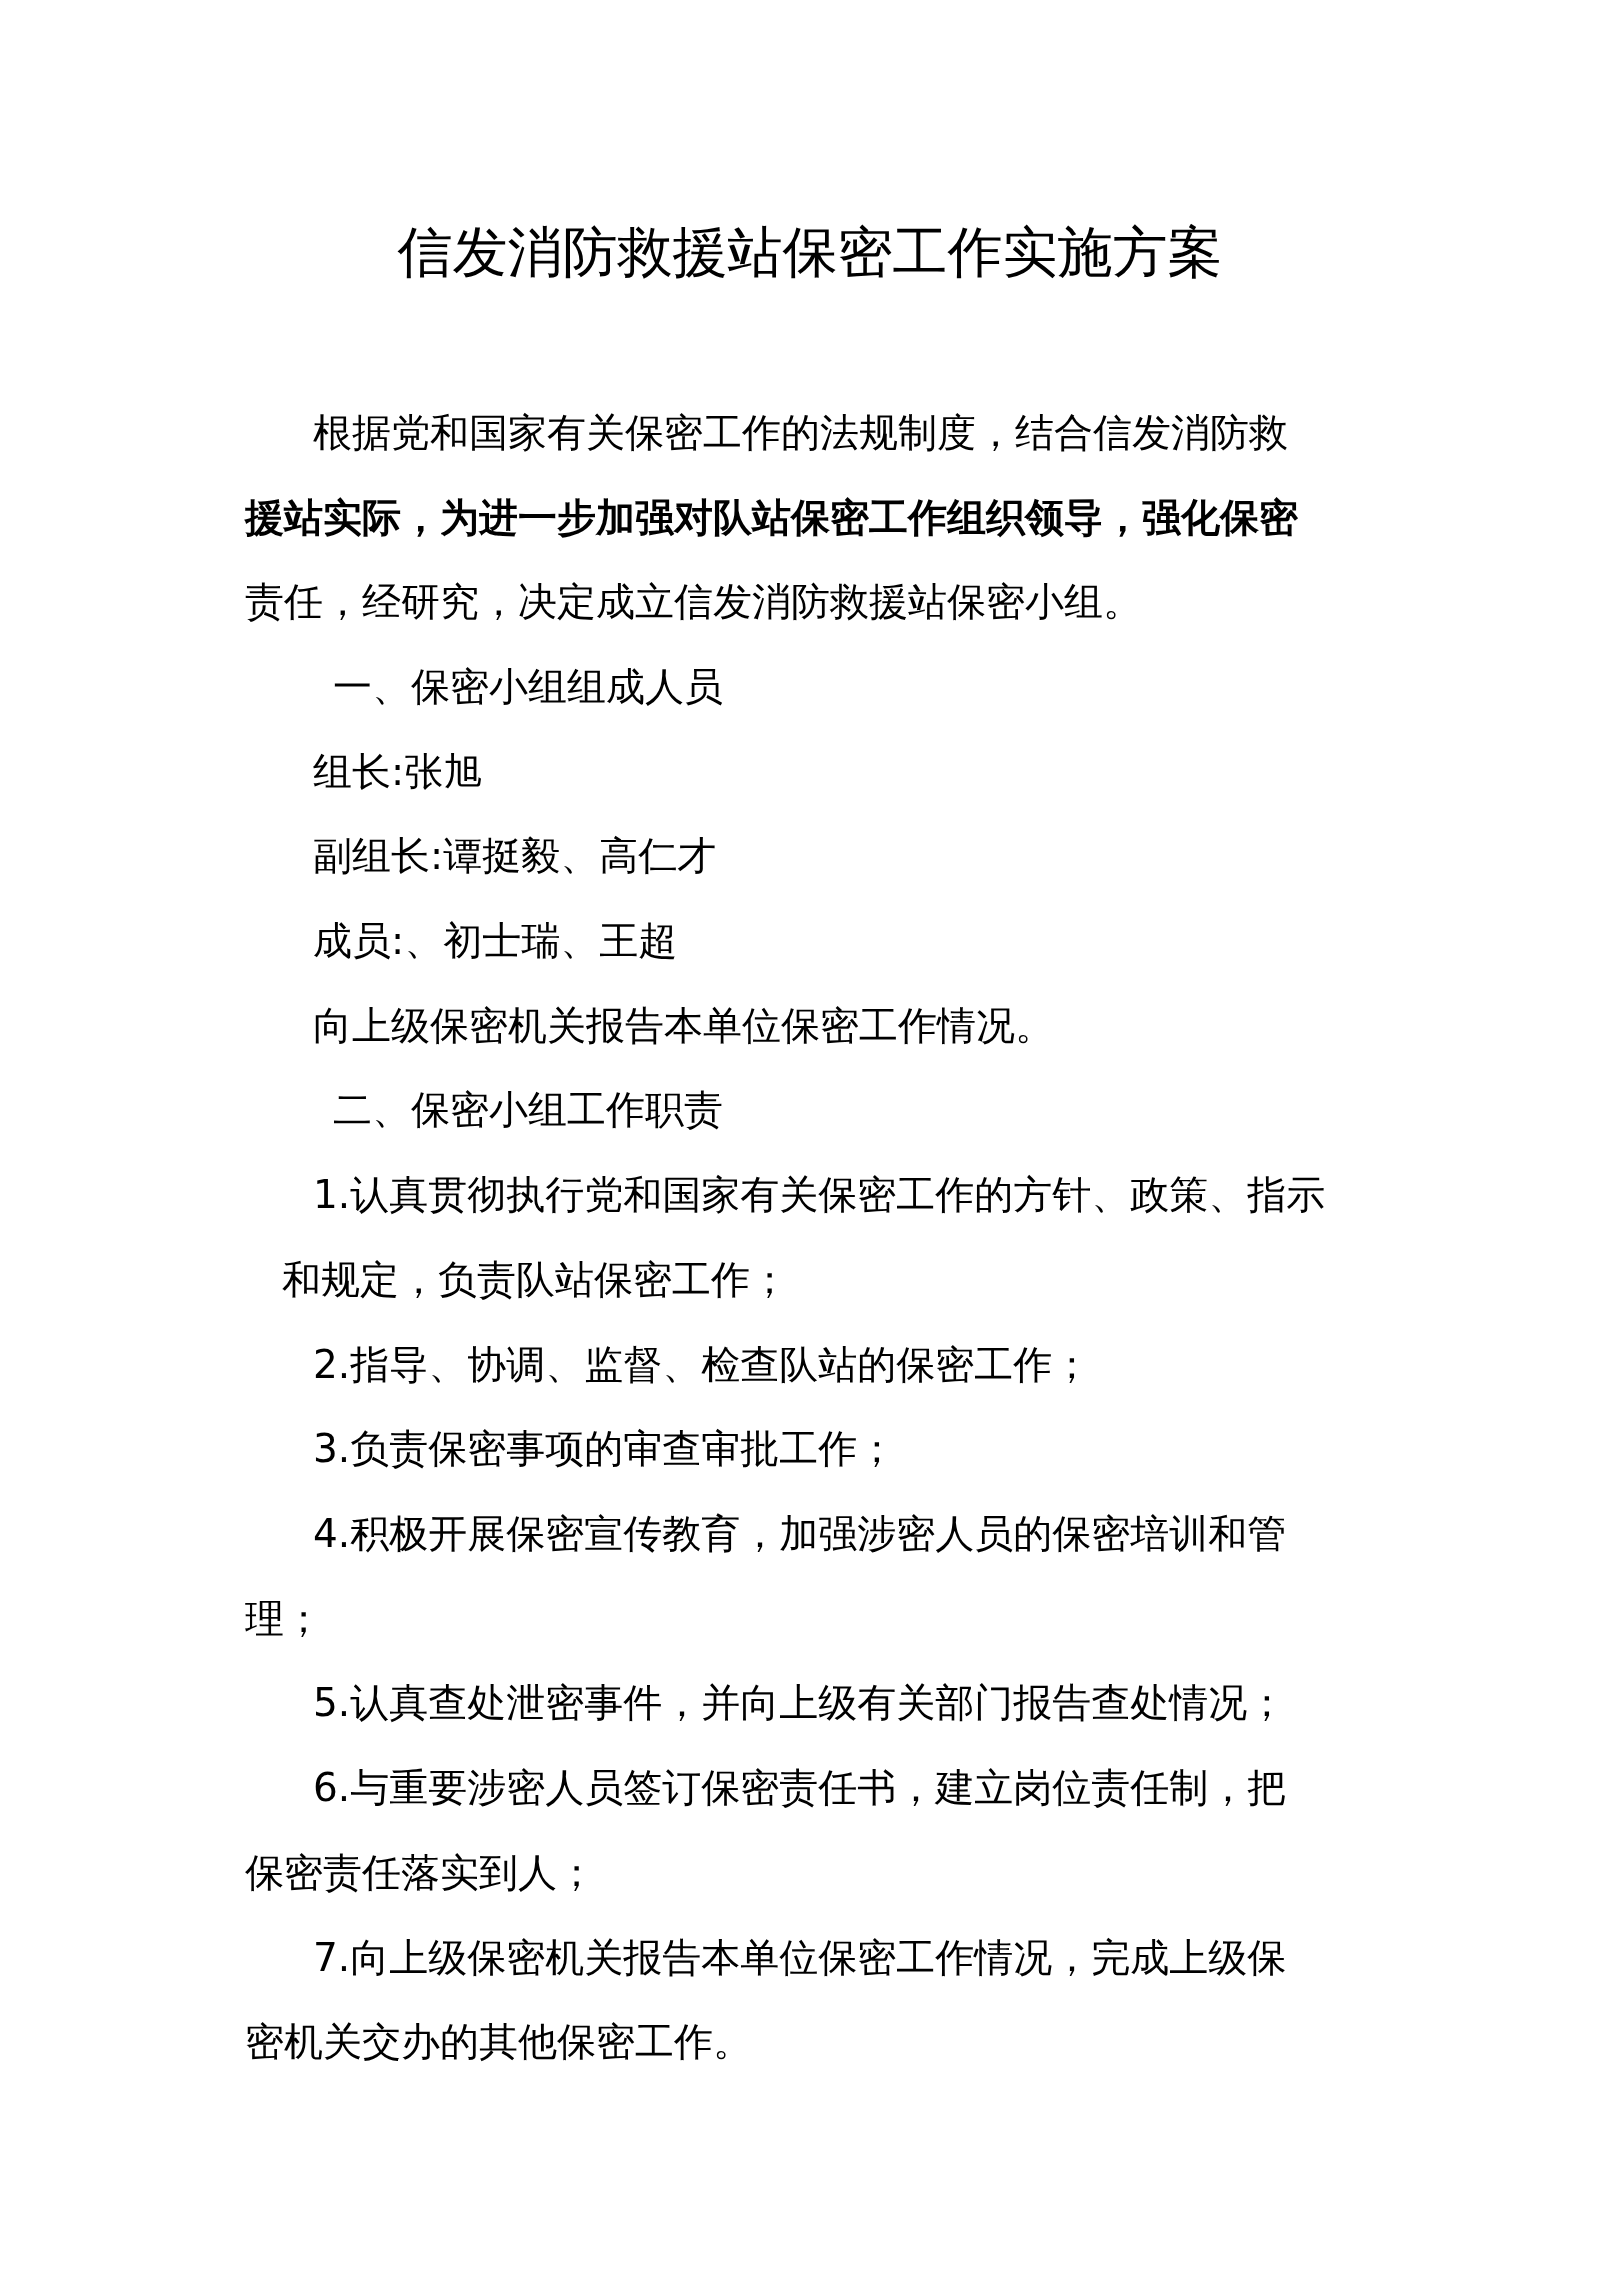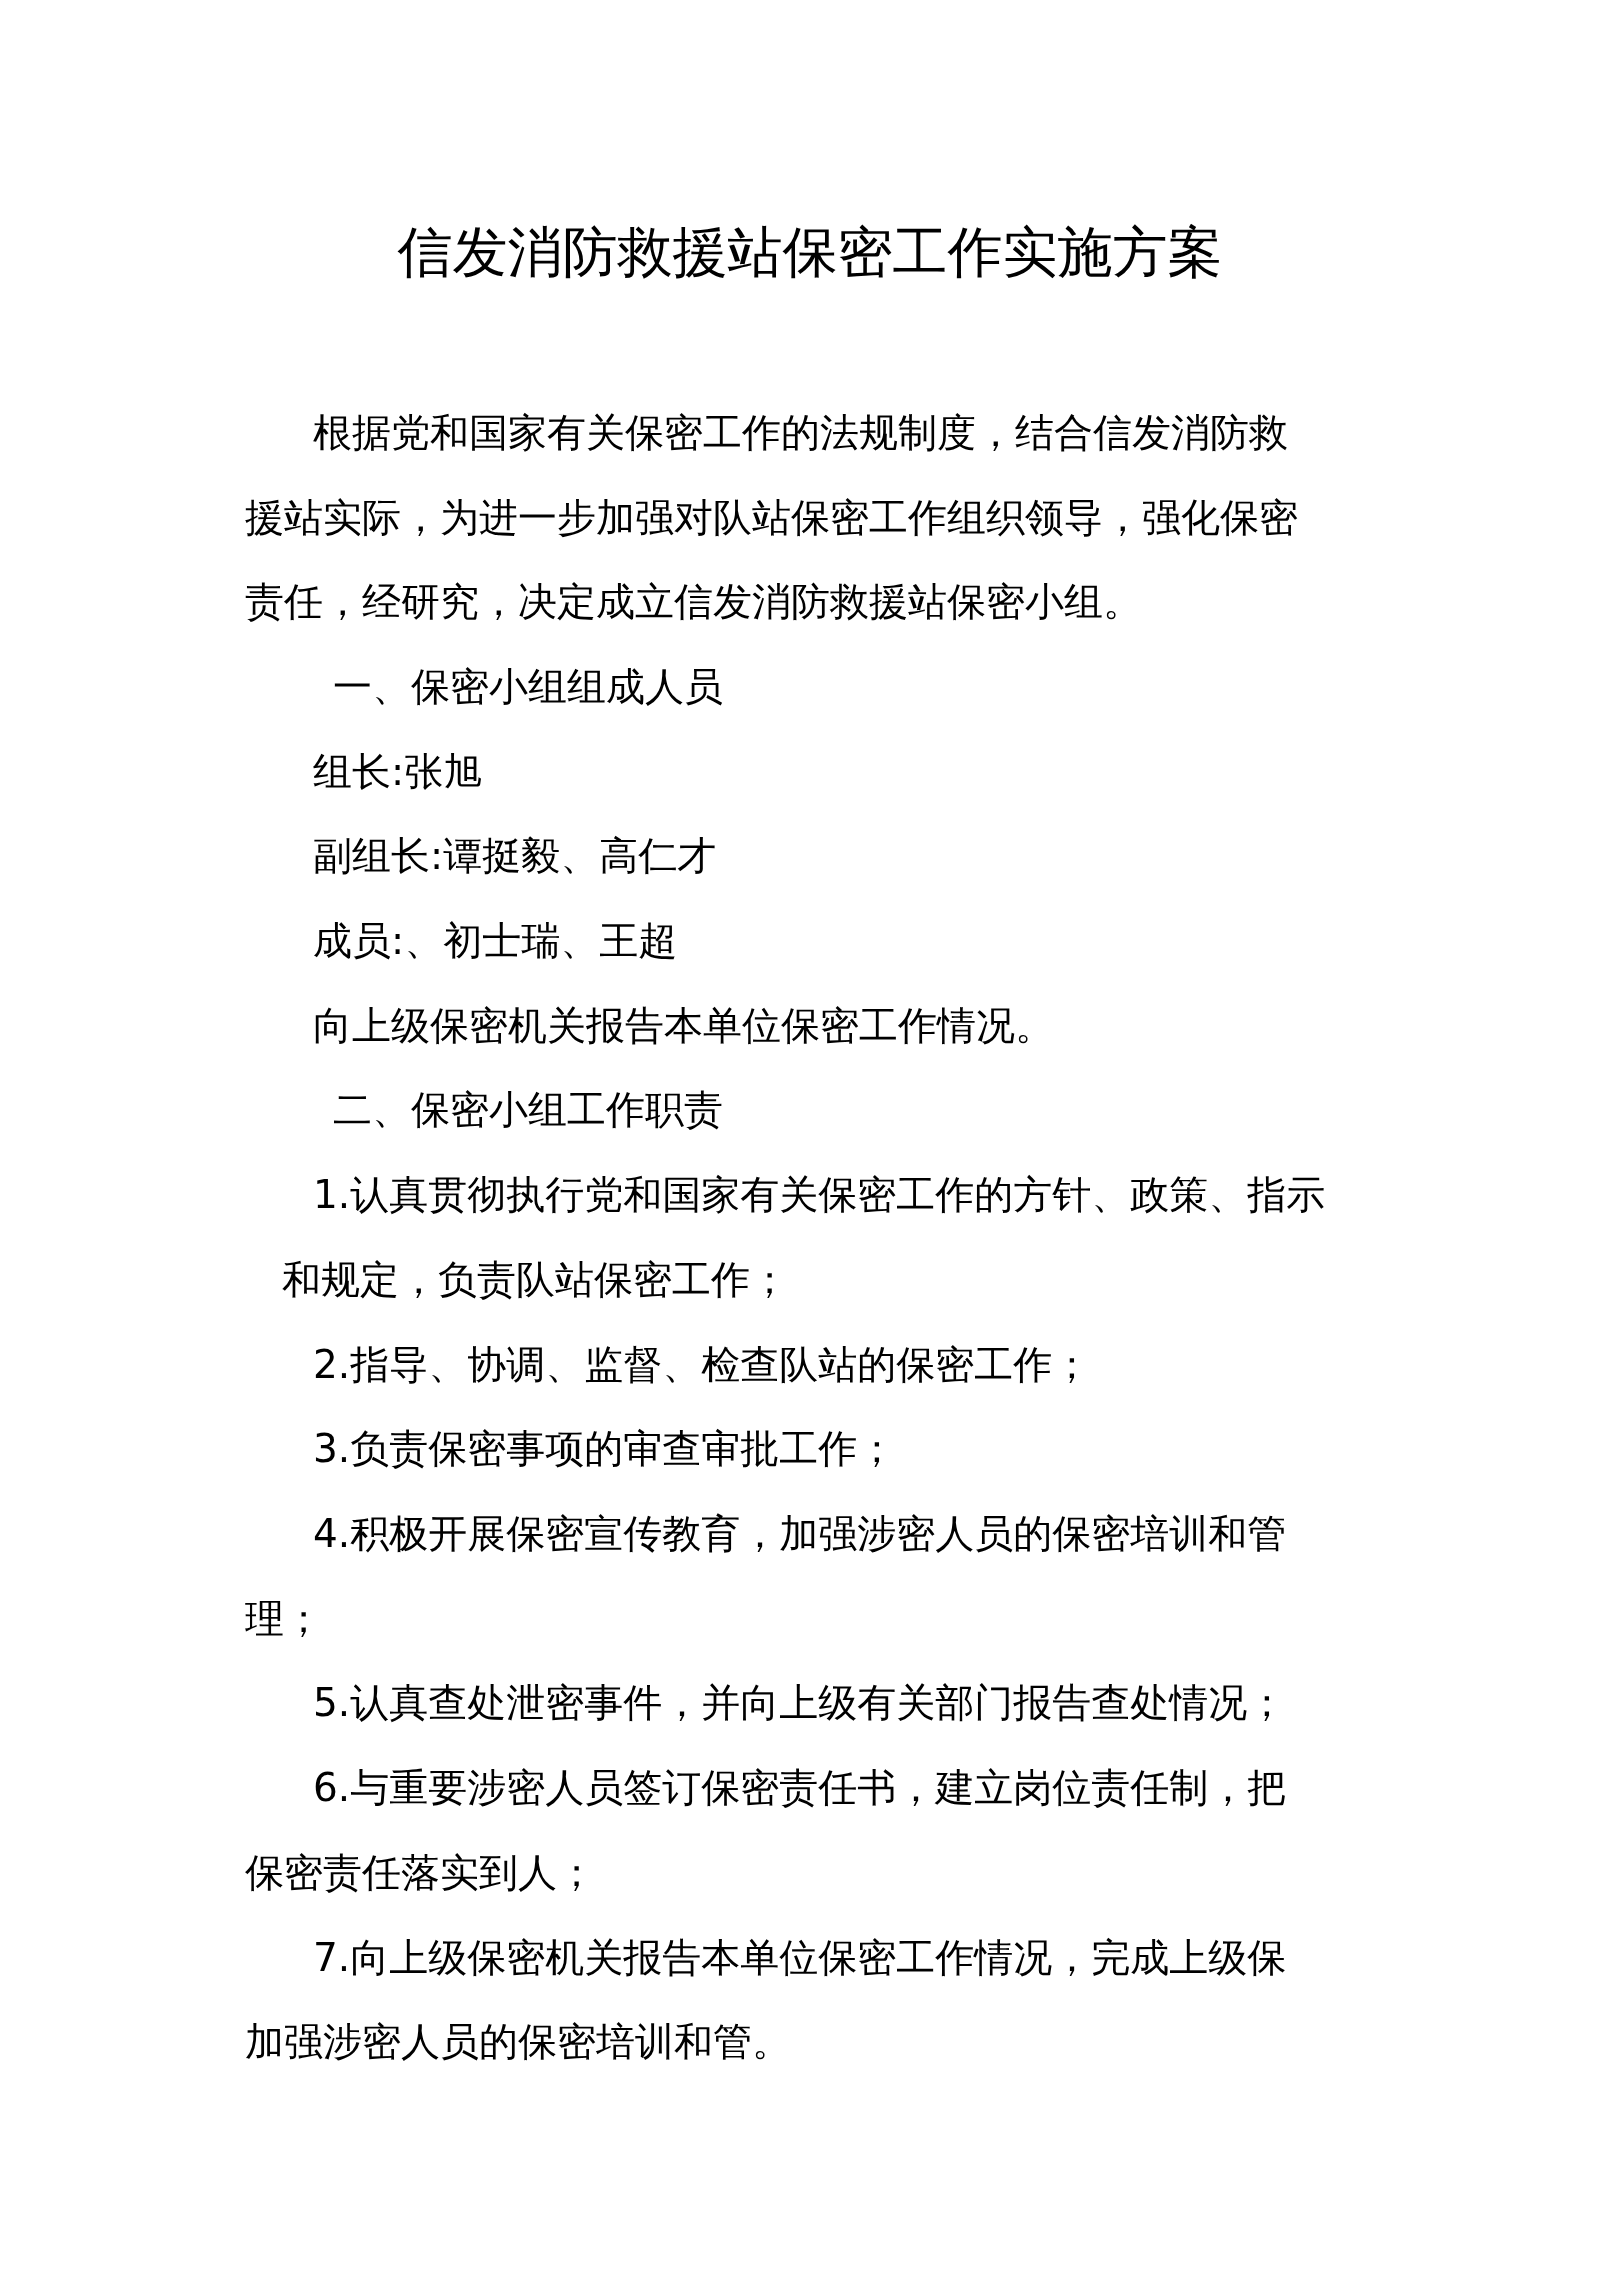--- a/index.html
+++ b/index.html
@@ -46,21 +46,21 @@
   </style>
 </head>
 <body>
 
 <div class="page">
 
   <div class="title">信发消防救援站保密工作实施方案</div>
 
   <div>
     <div class="line indent" style="top:405px;">根据党和国家有关保密工作的法规制度，结合信发消防救</div>
-    <div class="line flush" style="top:490px;">援站实际，为进一步加强对队站保密工作组织领导，强化保密</div>
+    <div class="line flush" style="top:490px;font-weight:bold;">援站实际，为进一步加强对队站保密工作组织领导，强化保密</div>
     <div class="line flush" style="top:574px;">责任，经研究，决定成立信发消防救援站保密小组。</div>
   </div>
 
   <div>
     <div class="line heading" style="top:659px;">一、保密小组组成人员</div>
     <div class="line indent" style="top:744px;">组长:张旭</div>
     <div class="line indent" style="top:828px;">副组长:谭挺毅、高仁才</div>
     <div class="line indent" style="top:913px;">成员:、初士瑞、王超</div>
     <div class="line indent" style="top:998px;">向上级保密机关报告本单位保密工作情况。</div>
   </div>
@@ -90,18 +90,18 @@
       <div class="line indent" style="top:1675px;">5.认真查处泄密事件，并向上级有关部门报告查处情况；</div>
     </div>
 
     <div>
       <div class="line indent" style="top:1760px;">6.与重要涉密人员签订保密责任书，建立岗位责任制，把</div>
       <div class="line flush" style="top:1845px;">保密责任落实到人；</div>
     </div>
 
     <div>
       <div class="line indent" style="top:1930px;">7.向上级保密机关报告本单位保密工作情况，完成上级保</div>
-      <div class="line flush" style="top:2014px;">加强涉密人员的保密培训和管。</div>
+      <div class="line flush" style="top:2014px;">密机关交办的其他保密工作。</div>
     </div>
   </div>
 
 </div>
 
 
 </body></html>

